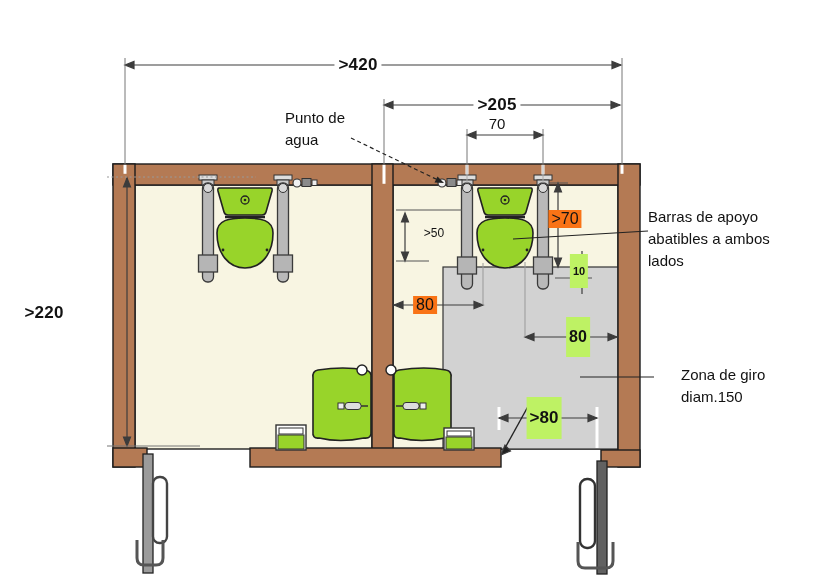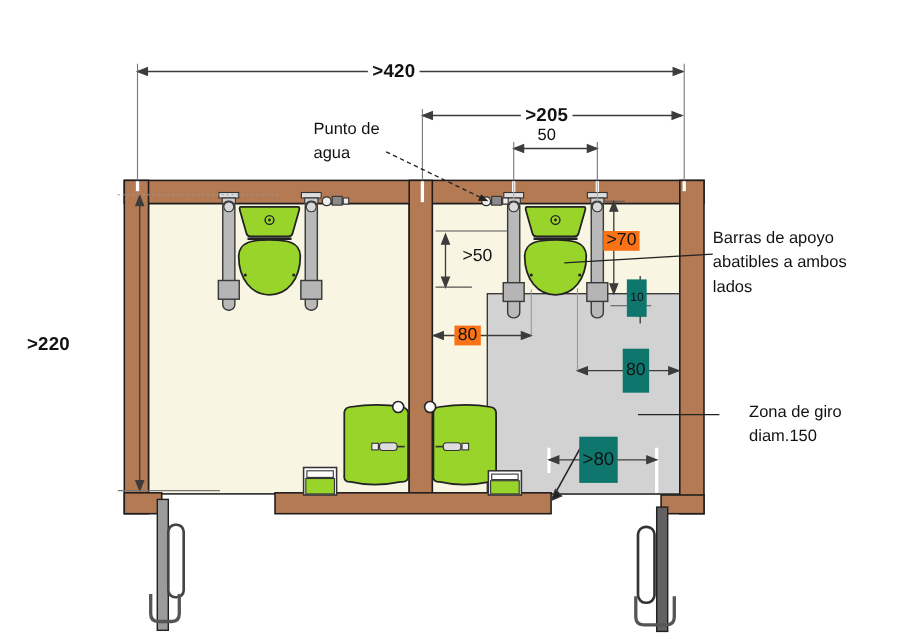--- a/index.html
+++ b/index.html
@@ -1,24 +1,24 @@
 <!DOCTYPE html>
 <html><head>
 <meta charset="utf-8">
 <style>
   html,body{margin:0;padding:0;background:#fff;font-family:"Liberation Sans",sans-serif;}
   #canvas{position:relative;width:818px;height:582px;background:#fff;overflow:hidden;margin-top:17px;}
   #plan{position:absolute;left:0;top:0;}
   .t{position:absolute;transform:translate(-50%,-50%);white-space:nowrap;color:#121212;font-size:16px;}
   .bold{font-weight:bold;font-size:17px;letter-spacing:.2px;}
-  .sm{font-size:16px;}
+  .sm{font-size:12px;}
   .xs{font-size:11px;}
   .bg-white{background:#ffffff;padding:0 4px;}
   .bg-floor{background:#f97316;padding:0 3px;}
-  .bg-gray{background:#0f766e;padding:11px 3px;}
+  .bg-gray{background:#bef264;padding:11px 3px;font-weight:bold;}
   .lbl{position:absolute;color:#121212;font-size:15px;line-height:22px;}
 </style>
 </head>
 <body>
 
 <div id="canvas">
 
 <svg id="plan" width="818" height="582" viewBox="0 0 818 582">
 
   <rect x="135" y="168" width="237" height="264" fill="#f8f5e2" stroke="#222" stroke-width="1.4"></rect>
@@ -208,21 +208,21 @@
   <g>
     <line x1="351" y1="121" x2="440" y2="164" stroke="#222" stroke-width="1.2" stroke-dasharray="4,3"></line>
     <polygon points="444,166 434.5,165.5 437.5,159.5" fill="#222"></polygon>
     <line x1="513" y1="222" x2="648" y2="214" stroke="#222" stroke-width="1.2"></line>
     <line x1="580" y1="360" x2="654" y2="360" stroke="#222" stroke-width="1.2"></line>
   </g>
 </svg>
 
   <div class="t bold bg-white" style="left:358px;top:48px;">&gt;420</div>
   <div class="t bold bg-white" style="left:497px;top:88px;text-align:center;">&gt;205</div>
-  <div class="t" style="left:497px;top:106px;font-size:15px;">50</div>
+  <div class="t" style="left:497px;top:106px;font-size:15px;">70</div>
   <div class="t bold" style="left:44px;top:296px;">&gt;220</div>
   <div class="t sm" style="left:434px;top:216px;">&gt;50</div>
   <div class="t bg-floor" style="left:565px;top:202px;">&gt;70</div>
   <div class="t xs bg-gray" style="left:579px;top:254px;">10</div>
   <div class="t bg-floor" style="left:425px;top:288px;">80</div>
   <div class="t bg-gray" style="left:578px;top:320px;">80</div>
   <div class="t bg-gray" style="left:544px;top:401px;font-size:17px;">&gt;80</div>
 
   <div class="lbl" style="left:648px;top:189px;width:152px;">Barras de apoyo abatibles a ambos lados</div>
   <div class="lbl" style="left:285px;top:90px;width:85px;">Punto de agua</div>

